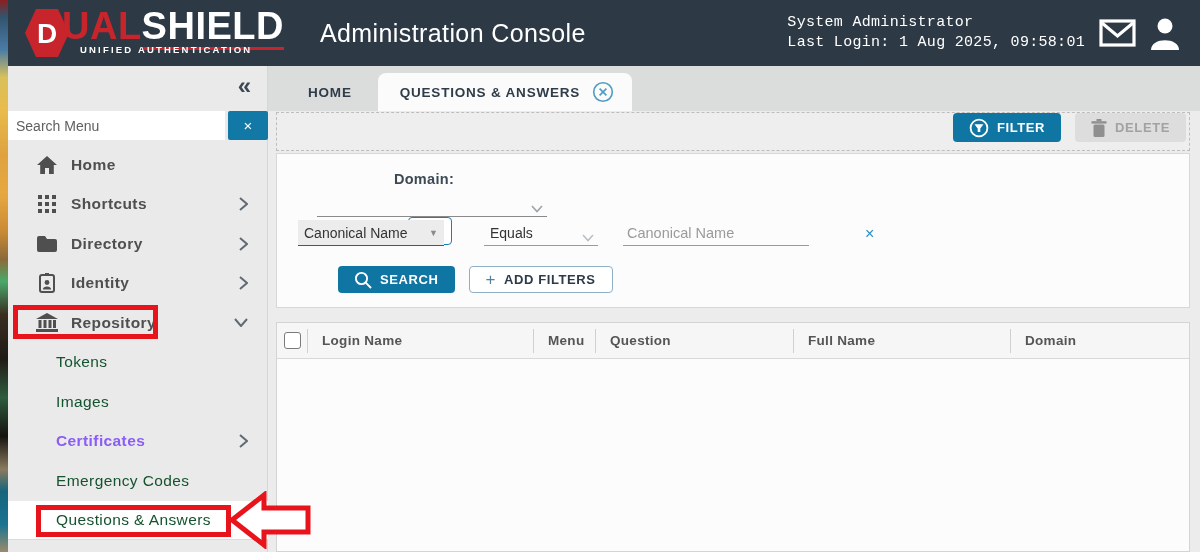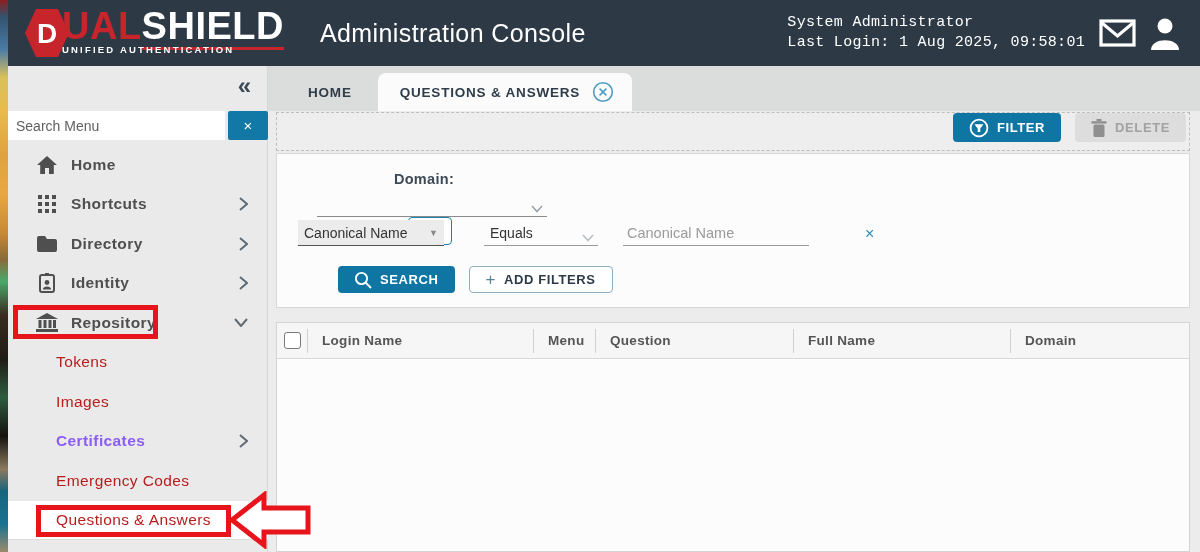--- a/index.html
+++ b/index.html
@@ -14,21 +14,21 @@
       #1b7390 95%,#9a8a6a 100%); }
 
   
   .app-header { position:absolute; left:8px; top:0; width:1192px; height:66px;
     background:#2d3a46; z-index:2; display:flex; align-items:center; padding:0 18px 0 16px; }
   .brand { display:flex; align-items:center; }
   .brand-text { display:flex; flex-direction:column; margin-left:-8px; }
   .brand-name { font-size:38px; font-weight:bold; line-height:30px; letter-spacing:.5px; }
   .brand-name .red { color:#c8242c; }
   .brand-name .white { color:#ffffff; border-bottom:3px solid #c8242c; padding-bottom:0px; }
-  .brand-tagline { color:#ffffff; font-size:9.5px; font-weight:bold; letter-spacing:2.2px; margin-top:3px; }
+  .brand-tagline { color:#ffffff; font-size:9.5px; font-weight:bold; letter-spacing:2.2px; margin-top:3px;margin-left:18px; }
   .console-title { color:#ffffff; font-size:25px; font-weight:500; letter-spacing:.4px; margin-left:36px; }
   .header-right { margin-left:auto; display:flex; align-items:center; gap:14px;font-family:Liberation Mono, monospace; }
   .user-block { color:#ffffff; font-size:15px; line-height:20px; text-align:left; letter-spacing:.3px; }
   .header-icons { display:flex; align-items:center; gap:12px; }
 
   
   .sidebar { position:absolute; left:8px; top:66px; width:260px; height:486px;
     background:#eaeaea; z-index:2; border-right:1px solid #d6d6d6; }
   .collapse-btn { position:absolute; top:8px; right:16px; font-size:24px; line-height:24px;
     color:#3d4a55; font-weight:bold; cursor:pointer; }
@@ -36,21 +36,21 @@
   .search-input { width:217px; height:29px; border:none; background:#ffffff; padding:0 8px;
     font-size:14px; color:#555; font-family:inherit; outline:none; }
   .search-input::placeholder { color:#5f5f5f; }
   .search-clear { width:40px; height:29px; margin-left:3px; background:#1278a6; color:#fff;
     border:none; font-size:15px; border-radius:2px; cursor:pointer; }
   .menu { position:absolute; top:79px; left:0; width:260px; }
   .menu-item { height:39.5px; display:flex; align-items:center; padding-left:27px;
     color:#4f4f4f; font-size:15.5px; font-weight:bold; letter-spacing:.4px; cursor:pointer; }
   .menu-item .mi-icon { width:24px; display:flex; justify-content:center; margin-right:12px; }
   .menu-item .chev { margin-left:auto; margin-right:20px; display:flex; }
-  .menu-item.child { padding-left:48px; font-weight:normal; color:#b91c1c; }
+  .menu-item.child { padding-left:48px; font-weight:normal; color:#14532d; }
   .menu-item.child.group { font-weight:bold; color:#8b5cf6; }
   .menu-item.selected { background:#ffffff; border-bottom:1px solid #dcdcdc; }
 
   
   .tabbar { position:absolute; left:268px; top:66px; width:932px; height:45px;
     background:#dbdcdc; display:flex; align-items:flex-end; padding-left:14px; z-index:2; }
   .tab { height:38px; display:flex; align-items:center; padding:0 26px; font-size:13.5px;
     font-weight:bold; color:#2f3c49; letter-spacing:.8px; cursor:pointer; }
   .tab.active { background:#fbfbfb; border-radius:8px 8px 0 0; padding:0 18px 0 22px; gap:12px; }
   .tab-close { display:flex; cursor:pointer; }

